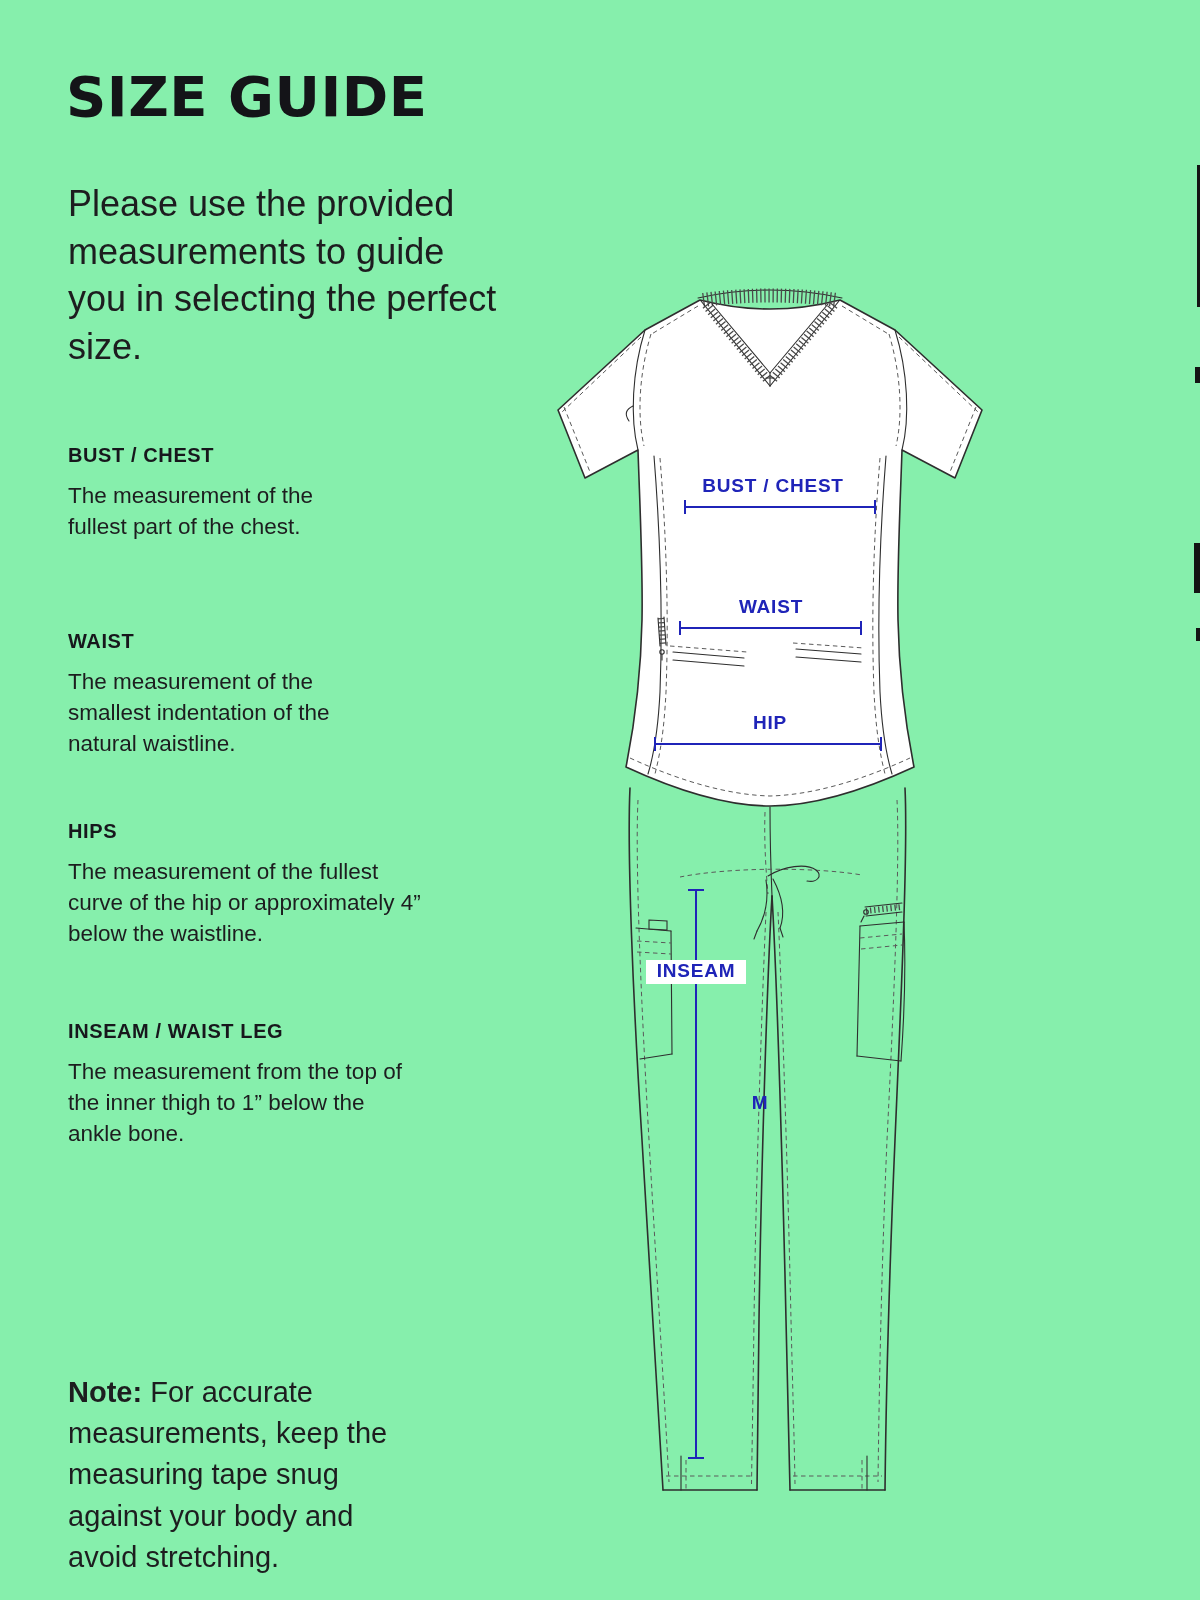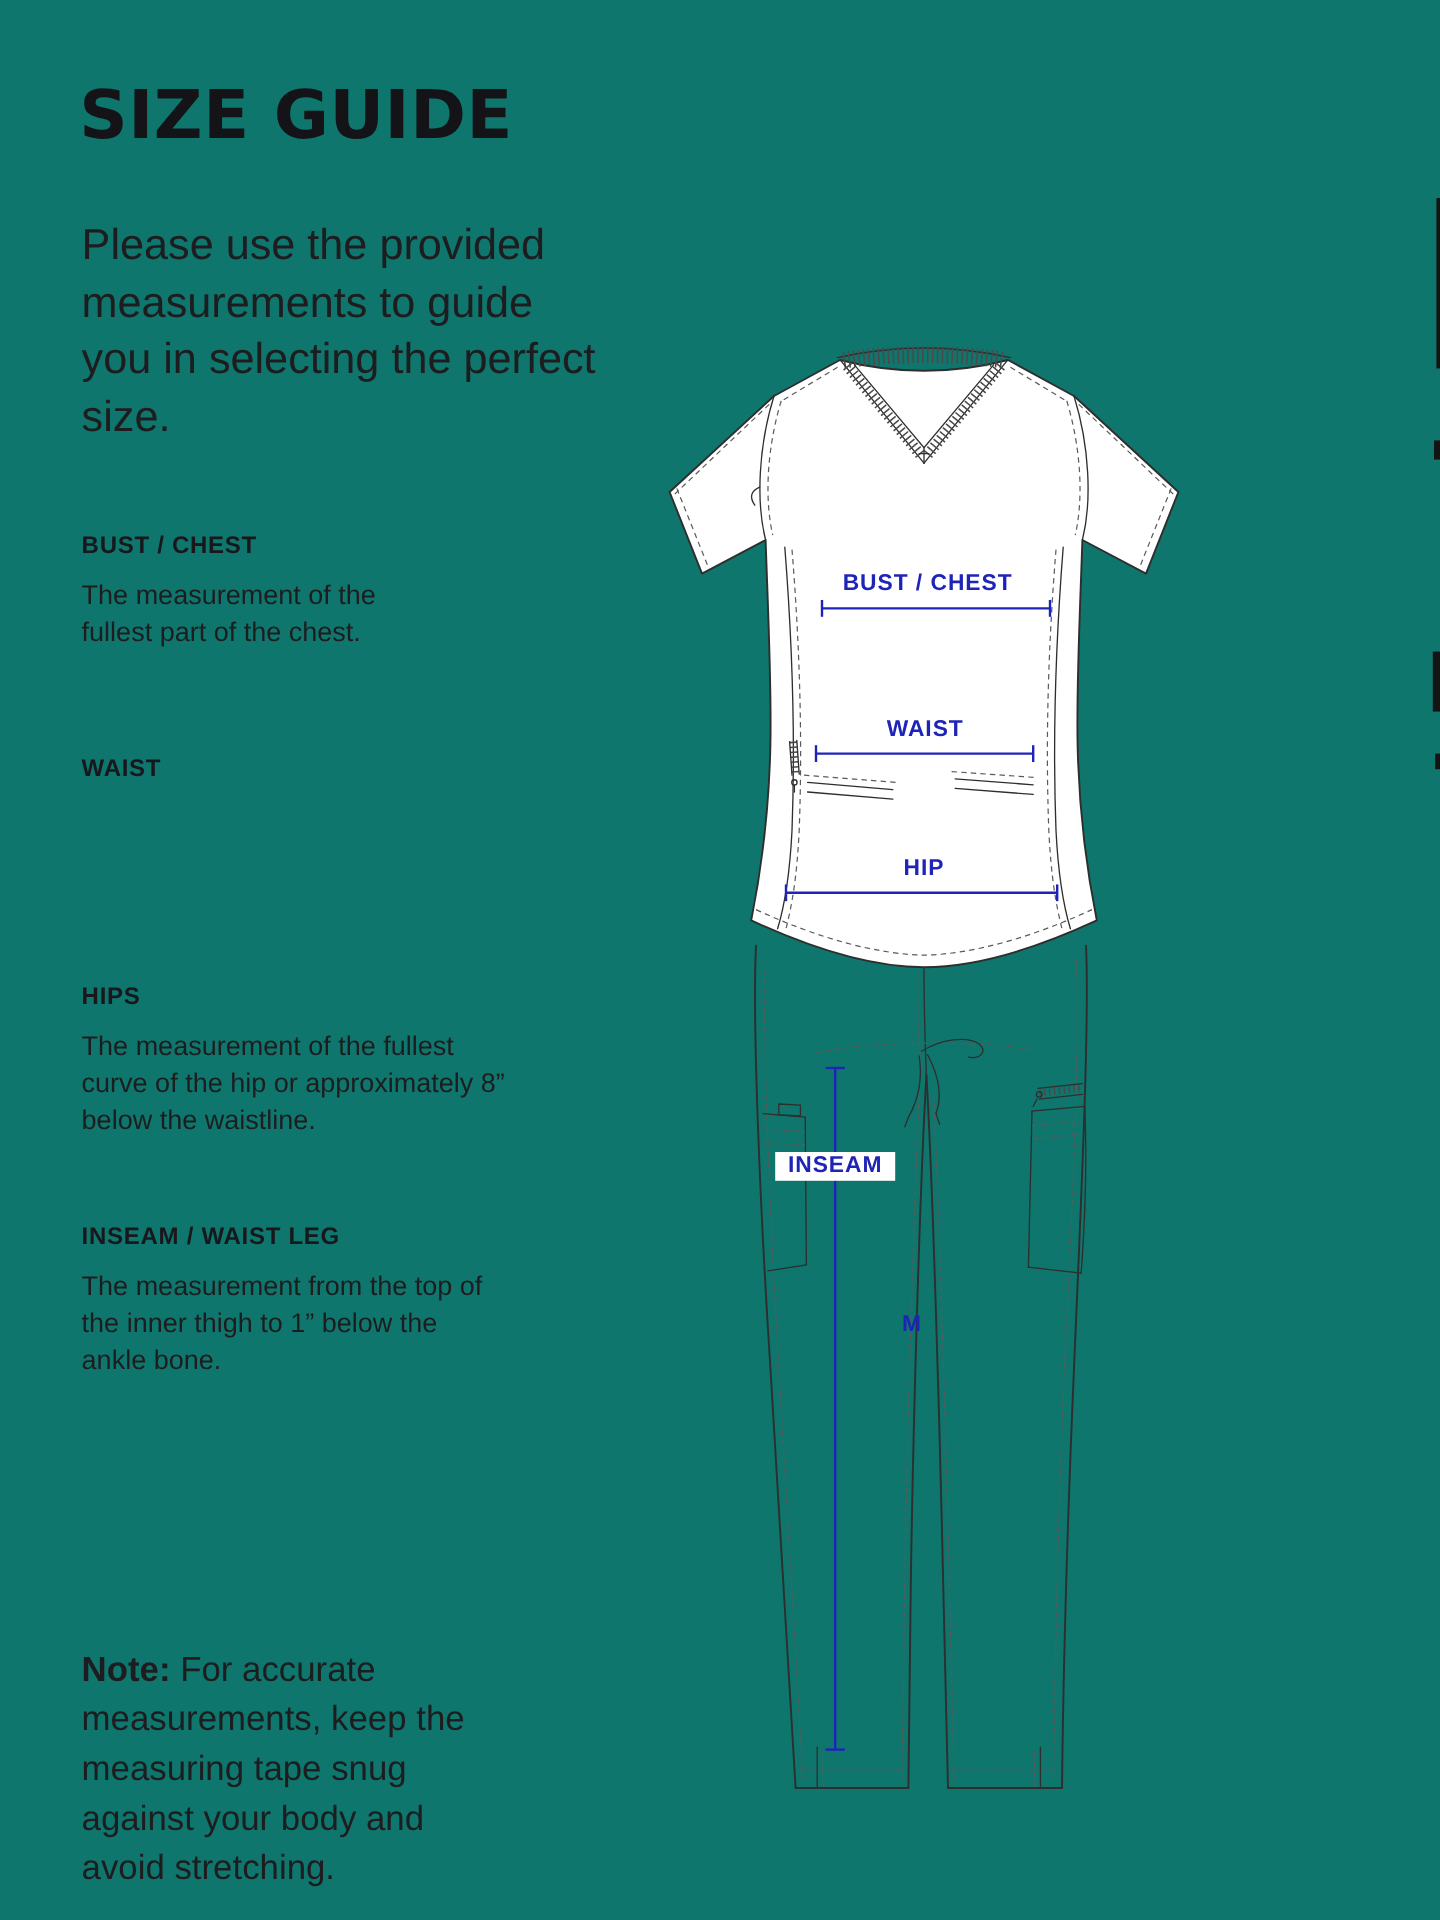--- a/index.html
+++ b/index.html
@@ -1,17 +1,17 @@
 <!DOCTYPE html>
 <html style="--accent: #1f24b8;"><head>
 <meta charset="utf-8">
 <style>
   html,body{margin:0;padding:0;background:#ffffff;}
   .page{
-    position:relative;width:1200px;height:1600px;background:#0f766e;
+    position:relative;width:1200px;height:1600px;background:#86efac;
     font-family:"Liberation Sans",sans-serif;color:#1d1d1f;overflow:hidden;
   }
   .title{
     position:absolute;left:66px;top:64px;margin:0;
     font-family:"DejaVu Sans","Liberation Sans",sans-serif;
     font-weight:700;font-size:56px;letter-spacing:0.5px;color:#141418;
   }
   .intro{
     position:absolute;left:68px;top:180px;width:440px;
     font-size:36px;line-height:1.32;color:#1d1d1f;
@@ -53,25 +53,26 @@
 
   <div class="intro">Please use the provided measurements to guide you in selecting the perfect size.</div>
 
   <div class="sec" id="sec-bust">
     <h3>BUST / CHEST</h3>
     <p>The measurement of the fullest part of the chest.</p>
   </div>
 
   <div class="sec" id="sec-waist">
     <h3>WAIST</h3>
+    <p>The measurement of the smallest indentation of the natural waistline.</p>
   </div>
 
   <div class="sec" id="sec-hips">
     <h3>HIPS</h3>
-    <p>The measurement of the fullest curve of the hip or approximately 8” below the waistline.</p>
+    <p>The measurement of the fullest curve of the hip or approximately 4” below the waistline.</p>
   </div>
 
   <div class="sec" id="sec-inseam">
     <h3>INSEAM / WAIST LEG</h3>
     <p>The measurement from the top of the inner thigh to 1” below the ankle bone.</p>
   </div>
 
   <div class="note">
     <b>Note:</b>
     <span>For accurate measurements, keep the measuring tape snug against your body and avoid stretching.</span>

